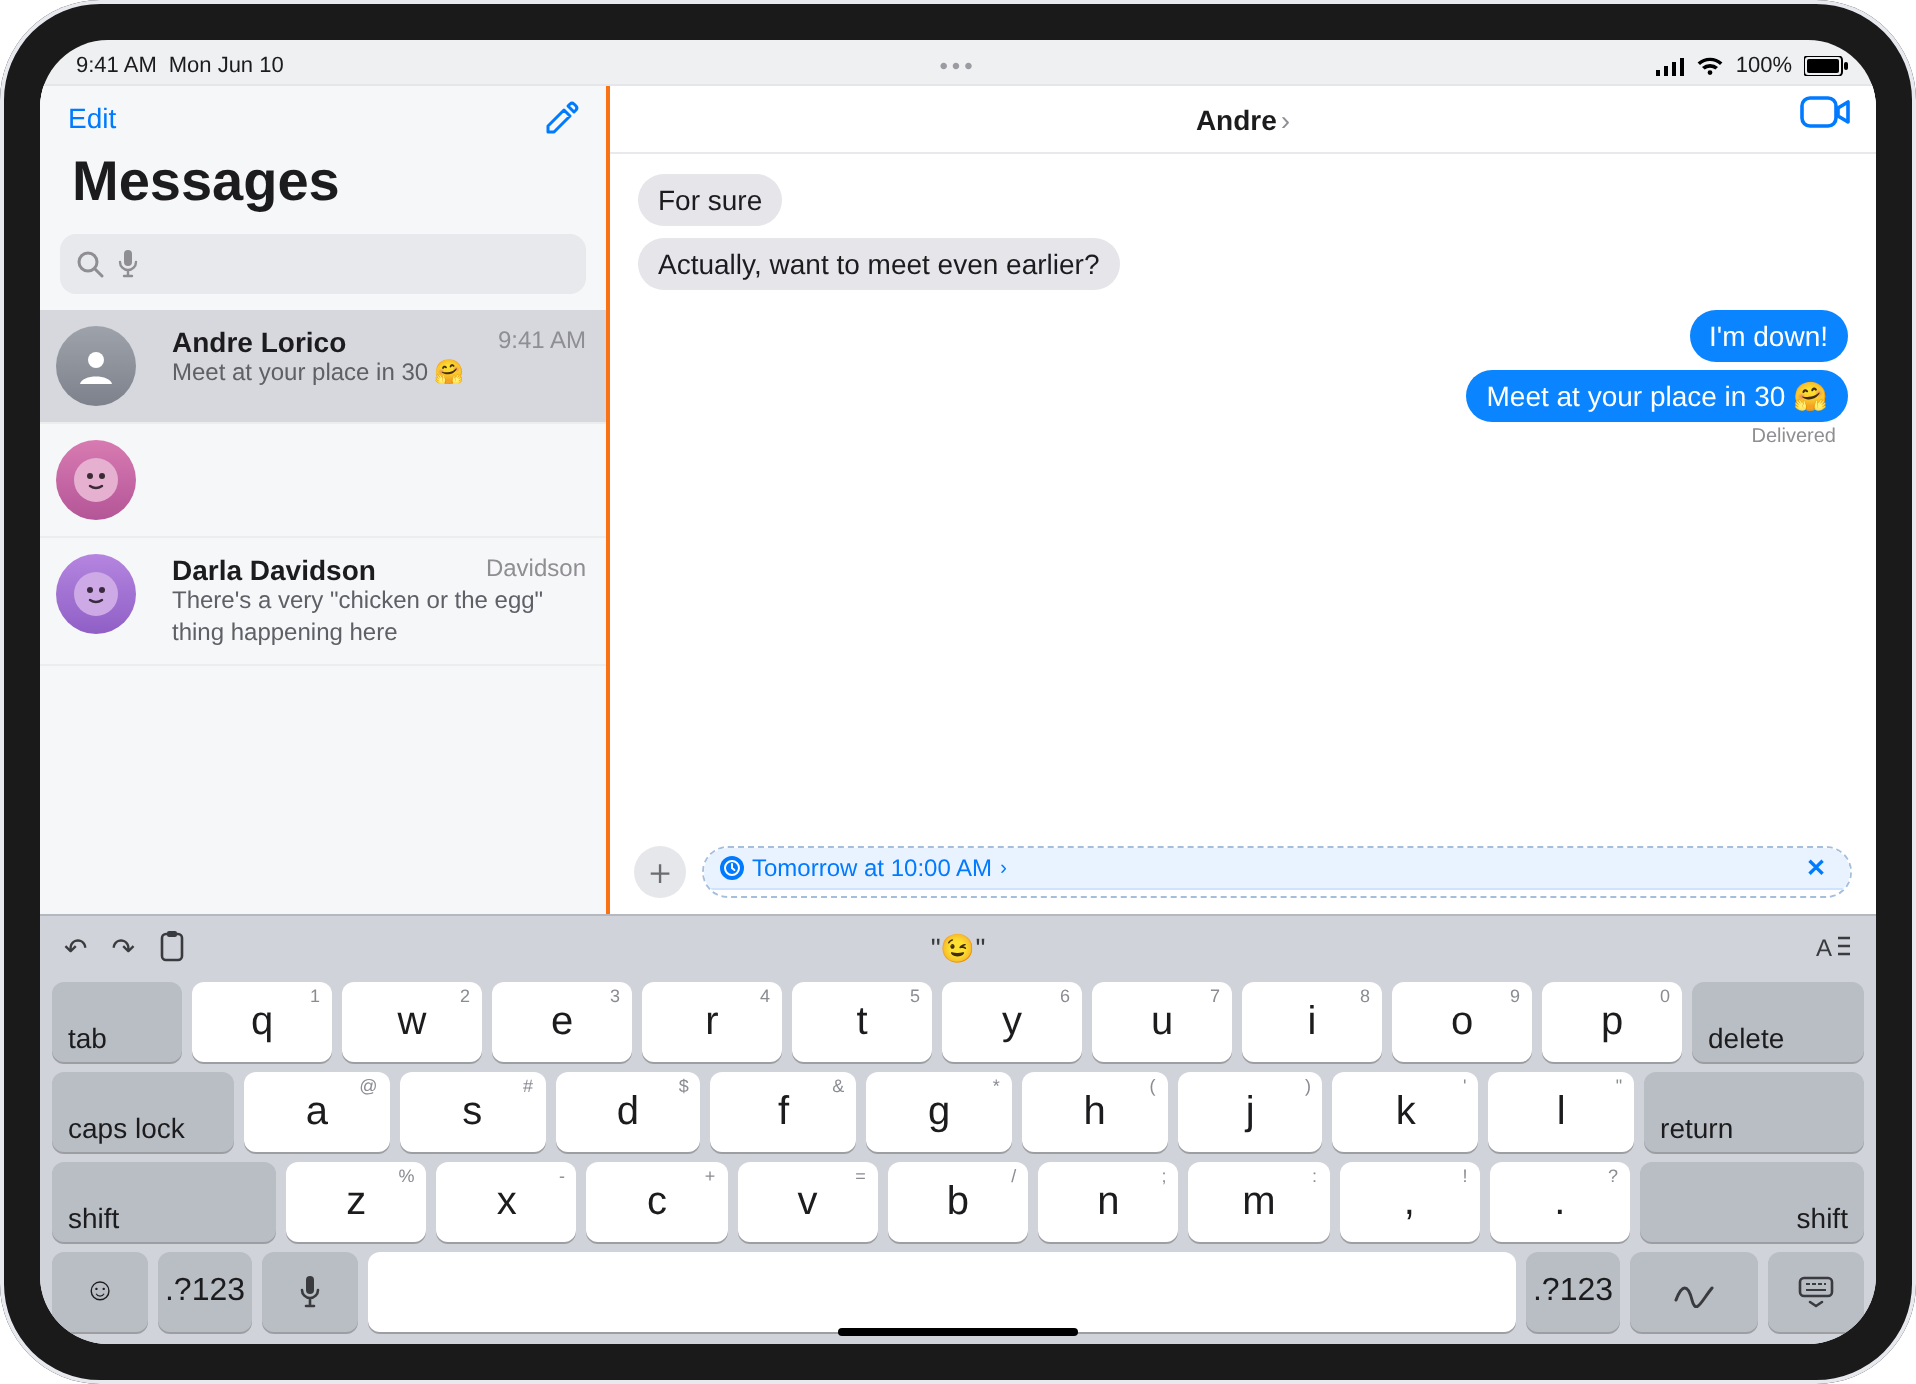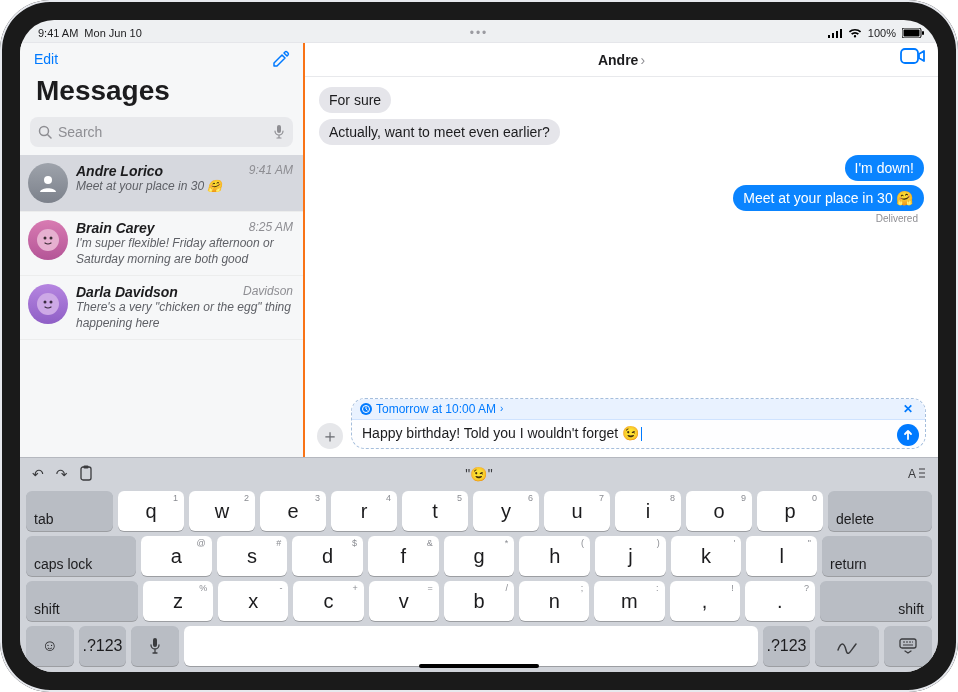--- a/index.html
+++ b/index.html
@@ -81,21 +81,21 @@
     border-radius: 8px;
     display:flex; align-items:center;
     padding: 0 8px;
     color: var(--muted);
     font-size: 14px;
     gap: 6px;
   }
   .searchbox .mag, .searchbox .mic { display:flex; align-items:center; }
   .searchbox .ph { flex:1; }
   .convs { flex:1; overflow:hidden; }
-  .conv { display:flex; padding: 8px 10px 8px 8px; gap:8px; border-bottom:1px solid #eceded;font-style:italic; }
+  .conv { display:flex; padding: 8px 10px 8px 8px; gap:18px; border-bottom:1px solid #eceded; }
   .conv.selected { background: var(--select); }
   .avatar {
     width:40px; height:40px; border-radius:50%;
     display:flex; align-items:center; justify-content:center;
     font-size:18px;
     color:#fff;
   }
   .avatar.gray { background: linear-gradient(180deg,#9ea3ab,#7c818b); }
   .avatar.pink { background: linear-gradient(180deg,#d87bb2,#b45597); }
   .avatar.purple { background: linear-gradient(180deg,#b585e0,#8f5fc6); }
@@ -177,23 +177,23 @@
     background: var(--key-bg);
     border-radius:6px; box-shadow: 0 1px 0 rgba(0,0,0,0.25);
     height:40px; position:relative;
     display:flex; flex-direction:column; align-items:center; justify-content:center;
     font-size:18px;
   }
   .key.small-main { font-size:20px; }
   .key .sub { position:absolute; top:2px; right:6px; font-size:9px; color:#8a8c92; }
   .key.dark { background: var(--key-dark); font-size:14px; justify-content:flex-end; padding:0 8px 4px; align-items:flex-start; }
   .key.dark.center { align-items:center; justify-content:center; padding:0; font-size:16px; }
-  .tabkey { width:87px; }
-  .delkey { width:104px; align-items:flex-end; }
-  .capskey { width:110px; }
+  .tabkey { width:65px; }
+  .delkey { width:86px; align-items:flex-end; }
+  .capskey { width:91px; }
   .retkey { width:110px; align-items:flex-end; }
   .shiftkey { width:112px; }
   .shiftkey.right { align-items:flex-end; }
   .space { flex:1; }
   .numkey { width:47px; }
   .eqw { flex:1; }
   .homebar {
     position:absolute; bottom:4px; left:50%; transform:translateX(-50%);
     width:120px; height:4px; border-radius:3px; background:#000;
   }
@@ -251,21 +251,20 @@
           </span>
         </div>
         <div class="sb-title">Messages</div>
         <div class="searchbox">
           <span class="mag">
             <svg width="14" height="14" viewBox="0 0 14 14">
                 <circle cx="6" cy="6" r="4.5" fill="none" stroke="#8e8e93" stroke-width="1.5"></circle>
                 <line x1="9.5" y1="9.5" x2="13" y2="13" stroke="#8e8e93" stroke-width="1.5" stroke-linecap="round"></line>
               </svg>
           </span>
-          <span class="ph">Search</span>
           <span class="mic">
             <svg width="12" height="16" viewBox="0 0 12 16">
                 <rect x="4" y="1" width="4" height="8" rx="2" fill="#8e8e93"></rect>
                 <path d="M2 7a4 4 0 008 0M6 11v3M4 14h4" fill="none" stroke="#8e8e93" stroke-width="1.2" stroke-linecap="round"></path>
               </svg>
           </span>
         </div>
 
         <div class="convs">
           <div class="conv selected">
@@ -284,27 +283,20 @@
             </div>
           </div>
           <div class="conv">
             <div class="avatar pink">
               <svg width="28" height="28" viewBox="0 0 28 28">
                   <circle cx="14" cy="14" r="11" fill="#e6b0d0"></circle>
                   <circle cx="11" cy="12" r="1.5" fill="#3a2a33"></circle>
                   <circle cx="17" cy="12" r="1.5" fill="#3a2a33"></circle>
                   <path d="M11 17q3 2 6 0" stroke="#3a2a33" stroke-width="1.2" fill="none" stroke-linecap="round"></path>
                 </svg>
-            </div>
-            <div class="conv-main">
-              <div class="conv-top">
-                <span class="conv-name">Brain Carey</span>
-                <span class="conv-time">8:25 AM</span>
-              </div>
-              <div class="conv-preview">I'm super flexible! Friday afternoon or Saturday morning are both good</div>
             </div>
           </div>
           <div class="conv">
             <div class="avatar purple">
               <svg width="28" height="28" viewBox="0 0 28 28">
                   <circle cx="14" cy="14" r="11" fill="#cda9e6"></circle>
                   <circle cx="11" cy="12" r="1.5" fill="#3a2a40"></circle>
                   <circle cx="17" cy="12" r="1.5" fill="#3a2a40"></circle>
                   <path d="M11 17q3 2 6 0" stroke="#3a2a40" stroke-width="1.2" fill="none" stroke-linecap="round"></path>
                 </svg>
@@ -354,28 +346,20 @@
                 <svg width="8" height="8" viewBox="0 0 8 8">
                     <circle cx="4" cy="4" r="3.5" fill="none" stroke="#fff" stroke-width="1"></circle>
                     <path d="M4 2v2l1.2 1" stroke="#fff" stroke-width="1" fill="none" stroke-linecap="round"></path>
                   </svg>
               </span>
               <span class="time">Tomorrow at 10:00 AM</span>
               <span class="chev2">›</span>
               <span class="spacer"></span>
               <span class="x">✕</span>
             </div>
-            <div class="compose-input">
-              <span>Happy birthday! Told you I wouldn't forget 😉</span><span class="cursor"></span>
-              <span class="send-btn">
-                <svg width="12" height="12" viewBox="0 0 12 12">
-                    <path d="M6 10V2M3 5l3-3 3 3" fill="none" stroke="#fff" stroke-width="1.8" stroke-linecap="round" stroke-linejoin="round"></path>
-                  </svg>
-              </span>
-            </div>
           </div>
         </div>
       </div>
 
     </div>
 
     <div class="keyboard">
       <div class="kb-top">
         <div class="left-icons">
           <span>↶</span>

